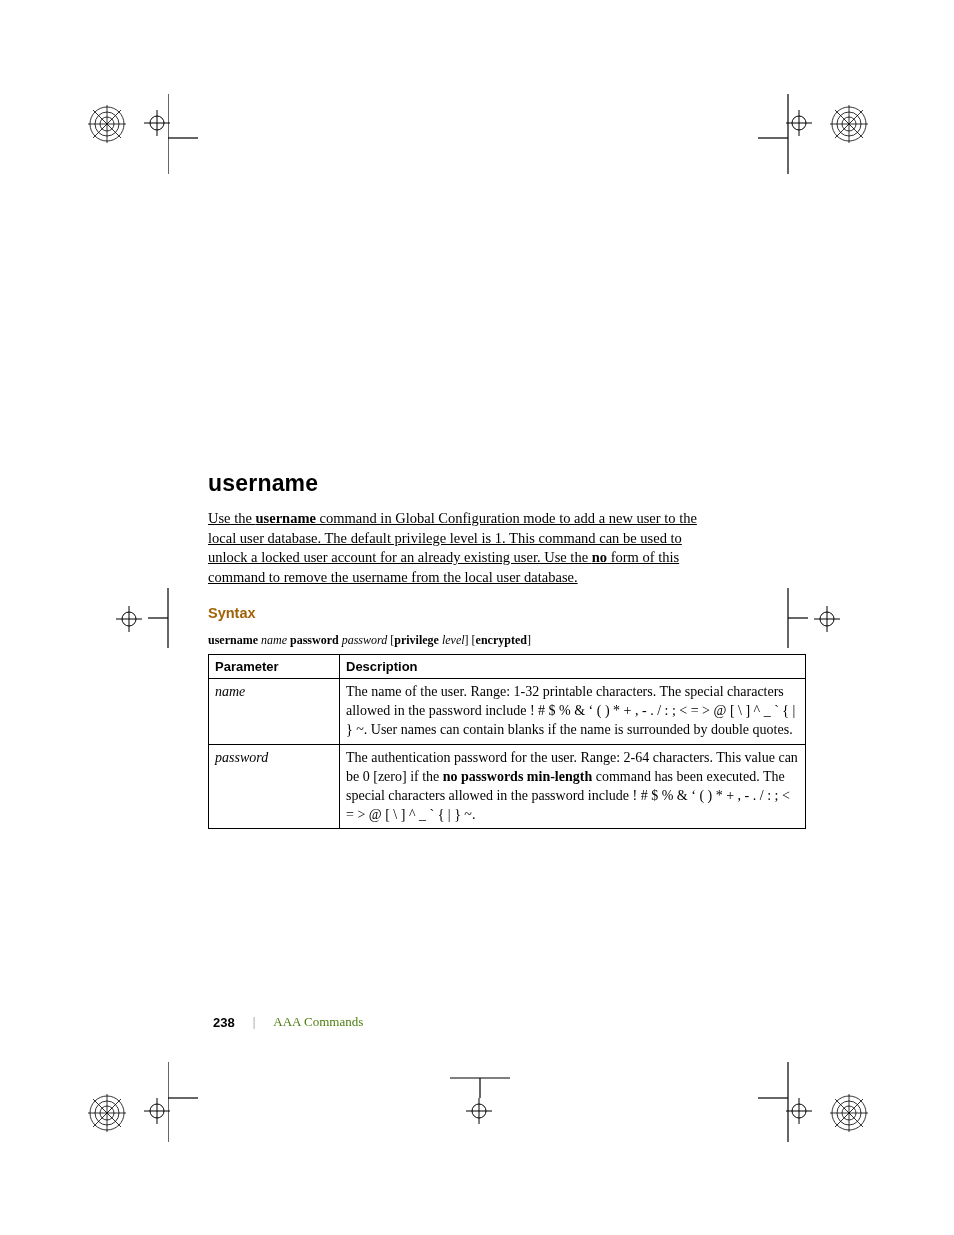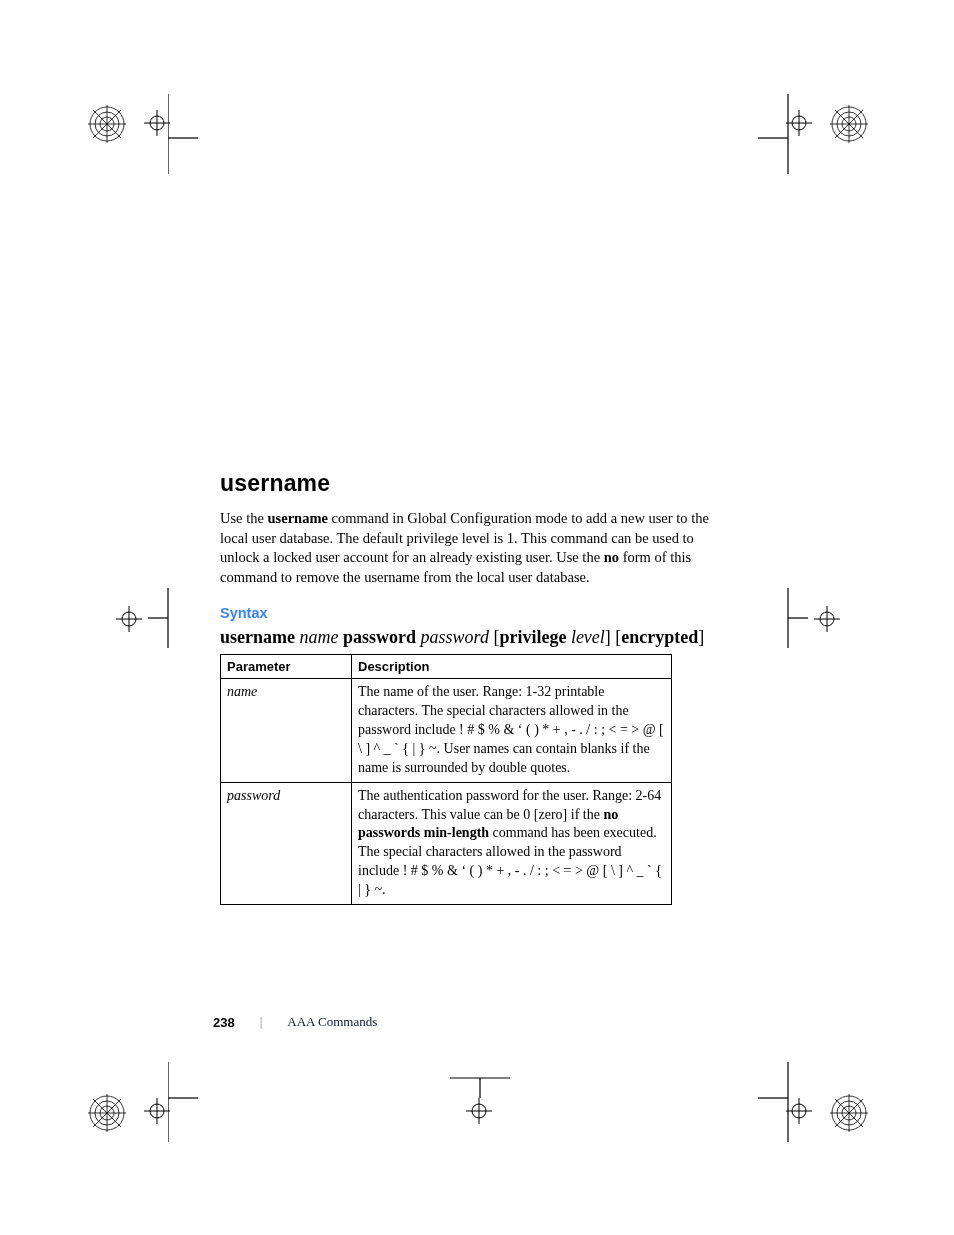--- a/index.html
+++ b/index.html
@@ -8,52 +8,53 @@
     background: #fff;
     font-family: Georgia, "Times New Roman", serif;
     color: #000;
     width: 954px;
     height: 1235px;
     overflow: hidden;
     position: relative;
   }
   .page {
     position: absolute;
-    left: 220px;
+    left: 208px;
     top: 470px;
     width: 508px;
   }
   h1.cmd-title {
     font-family: "Helvetica Neue", Arial, sans-serif;
     font-weight: 800;
     font-size: 23px;
     margin: 0 0 12px 0;
     letter-spacing: 0.2px;
   }
   p.intro {
     font-size: 14.5px;
     line-height: 1.35;
     margin: 12px 0 18px 0;
+    text-decoration: underline;
   }
   h2.section {
     font-family: "Helvetica Neue", Arial, sans-serif;
     font-weight: 700;
     font-size: 14.5px;
-    color: #3b82f6;
+    color: #a16207;
     margin: 0 0 6px 0;
   }
   p.syntax-line {
-    font-size: 18px;
-    margin: 6px 0 6px 0;
+    font-size: 12px;
+    margin: 12px 0 6px 0;
   }
   .bold { font-weight: bold; }
   .italic { font-style: italic; }
   table.param {
     border-collapse: collapse;
-    width: 452px;
+    width: 598px;
     font-size: 14px;
     margin-top: 6px;
   }
   table.param th {
     font-family: "Helvetica Neue", Arial, sans-serif;
     font-weight: 700;
     font-size: 13px;
     text-align: left;
     padding: 4px 6px;
     border: 1px solid #000;
@@ -66,28 +67,28 @@
     line-height: 1.35;
   }
   table.param td.pname { font-style: italic; width: 118px; }
   .footer {
     position: absolute;
     left: 213px;
     top: 1014px;
     font-size: 13px;
     display: flex;
     align-items: center;
-    gap: 25px;
+    gap: 18px;
   }
   .footer .pg {
     font-family: "Helvetica Neue", Arial, sans-serif;
     font-weight: 700;
   }
   .footer .sep { color: #888; }
-  .footer .chap { color: #0f172a; }
+  .footer .chap { color: #4d7c0f; }
 
   
   .mark { position: absolute; pointer-events: none; }
   .mark svg { display: block; }
 
   .corner-rosette circle { fill: none; stroke: #000; stroke-width: 0.8; }
   .corner-rosette .hatch line { stroke: #000; stroke-width: 0.8; }
 
   .reg-dot circle.outer { fill: none; stroke: #000; stroke-width: 1; }
   .reg-dot line { stroke: #000; stroke-width: 1; }

